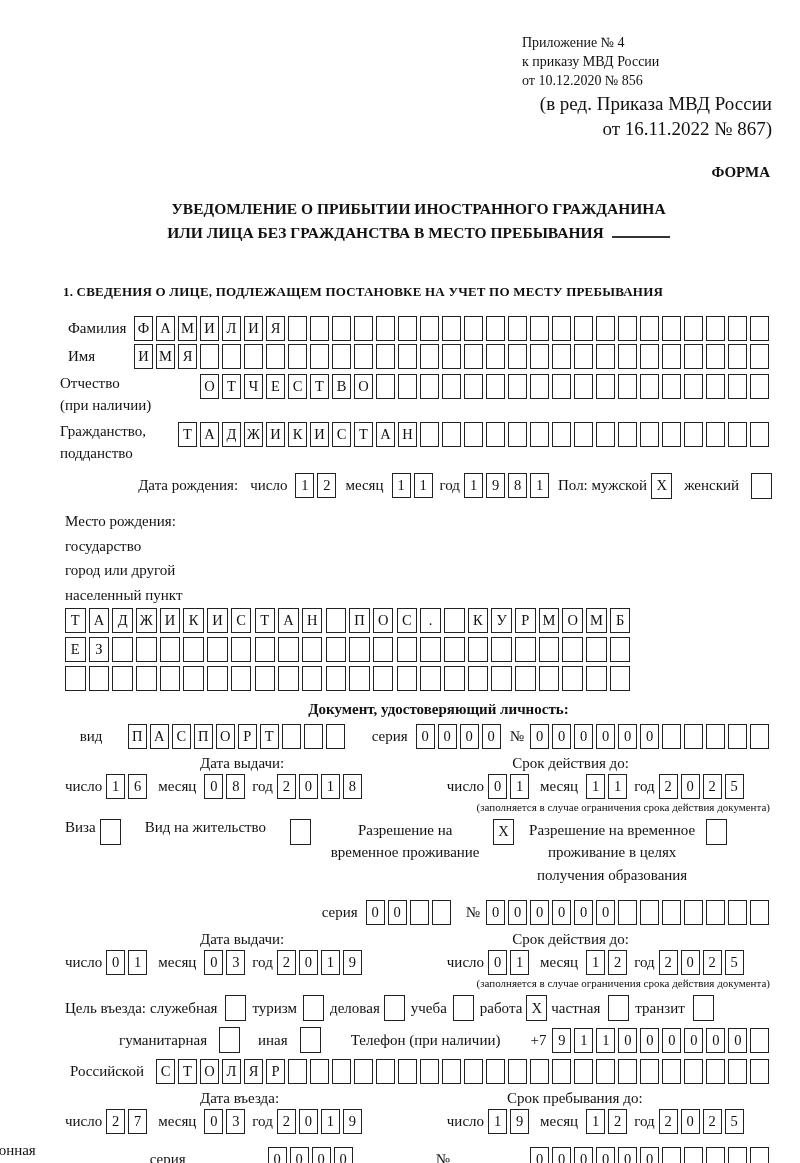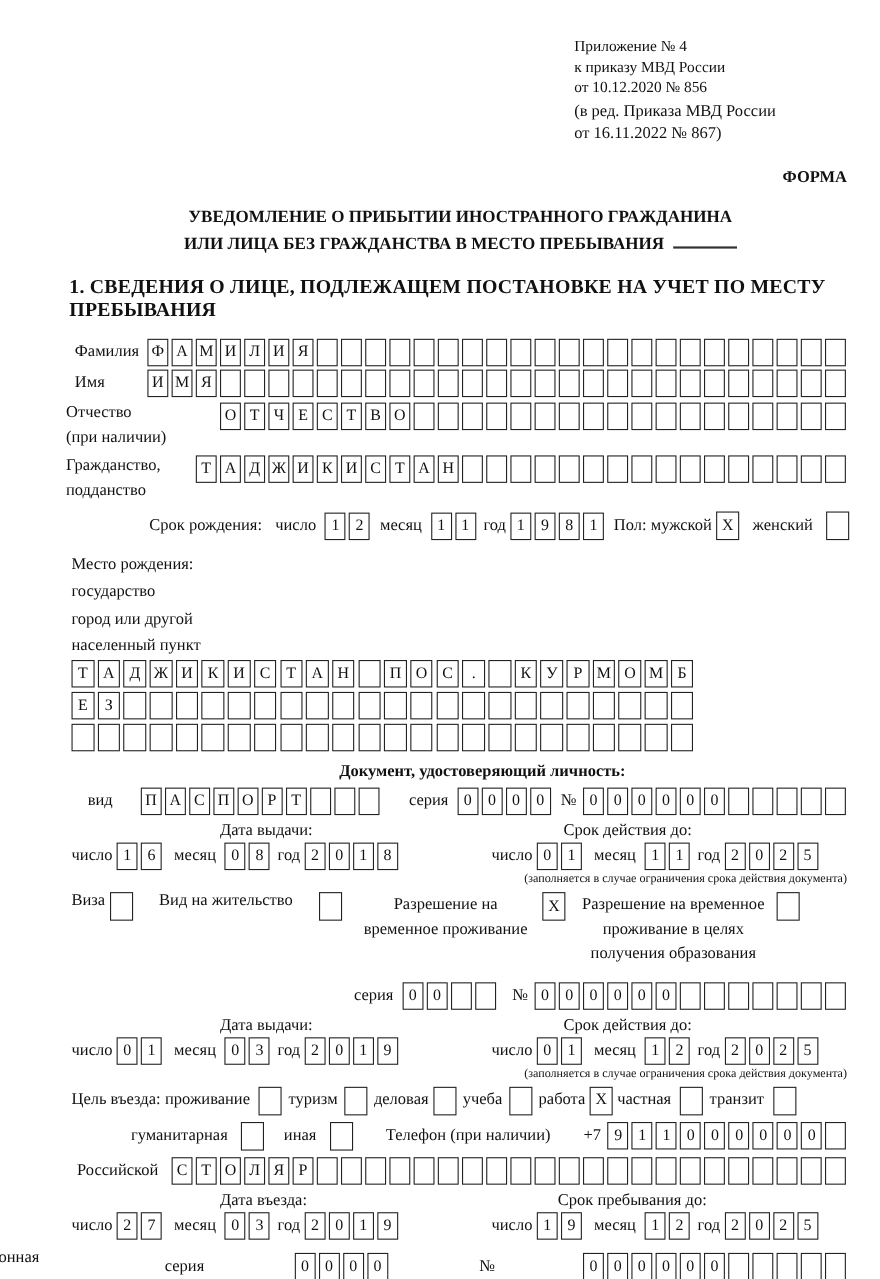--- a/index.html
+++ b/index.html
@@ -2,26 +2,26 @@
 <html><head>
 <meta charset="utf-8">
 <style>
   html,body{margin:0;padding:0;background:#fff;}
   body{width:800px;height:1163px;overflow:hidden;color:#111;
        font-family:"Liberation Serif","DejaVu Serif",serif;font-size:15px;}
   .page{box-sizing:border-box;width:800px;height:1163px;padding:34px 28px 10px 65px;}
   b,.b{font-weight:bold;}
   
   .hdr{width:250px;margin-left:auto;line-height:1.35;font-size:14px;}
-  .hdr .small{font-size:15px;}
+  .hdr .small{font-size:19px;text-align:right;}
   .forma{text-align:right;font-weight:bold;margin:22px 2px 0 0;font-size:15px;}
   
   .title{text-align:center;font-weight:bold;font-size:15.5px;line-height:1.55;margin-top:16px;}
   .title .uline{display:inline-block;width:58px;border-bottom:2px solid #333;height:14px;margin-left:8px;}
-  .sect{font-weight:bold;font-size:18px;margin:16px 0 16px -2px;letter-spacing:.2px;}
+  .sect{font-weight:bold;font-size:13px;margin:39px 0 16px -2px;letter-spacing:.2px;}
   
   .cells{display:inline-flex;flex:none;}
   .cell{box-sizing:border-box;display:inline-flex;align-items:center;justify-content:center;
         width:19px;height:25px;border:1.6px solid #222;margin-right:3px;font-size:14.5px;flex:none;}
   .wide .cell{width:20.5px;margin-right:3.2px;}
   .checkbox{box-sizing:border-box;display:inline-flex;align-items:center;justify-content:center;
         width:21px;height:26px;border:1.6px solid #222;font-size:14.5px;flex:none;}
   
   .frow{display:flex;align-items:center;margin-bottom:3px;justify-content:flex-end;}
   .frow .lbl{flex:none;}
@@ -207,21 +207,21 @@
         <span class="cell"></span>
         <span class="cell"></span>
         <span class="cell"></span>
         <span class="cell"></span>
         <span class="cell"></span>
         <span class="cell"></span>
       </span>
   </div>
 
   <div class="frow" style="margin:8px 0 10px 0;">
-    <span>Срок рождения:</span>
+    <span>Дата рождения:</span>
       <span class="sp12"></span>
     <span>число</span>
       <span class="sp8"></span>
     <span class="cells">
         <span class="cell">1</span>
         <span class="cell">2</span>
       </span>
       <span class="sp6"></span>
     <span>месяц</span>
       <span class="sp8"></span>
@@ -531,21 +531,21 @@
         <span class="cell">0</span>
         <span class="cell">2</span>
         <span class="cell">5</span>
       </span>
   </div>
   <div class="note-r">(заполняется в случае ограничения срока действия документа)</div>
 
   <div class="purpose">
     <span>Цель въезда:</span>
       <span class="sp4"></span>
-    <span>проживание</span>
+    <span>служебная</span>
       <span class="sp8"></span>
     <span class="checkbox"></span>
       <span class="sp6"></span>
     <span>туризм</span>
       <span class="sp6"></span>
     <span class="checkbox"></span>
       <span class="sp6"></span>
     <span>деловая</span>
       <span class="sp4"></span>
     <span class="checkbox"></span>

